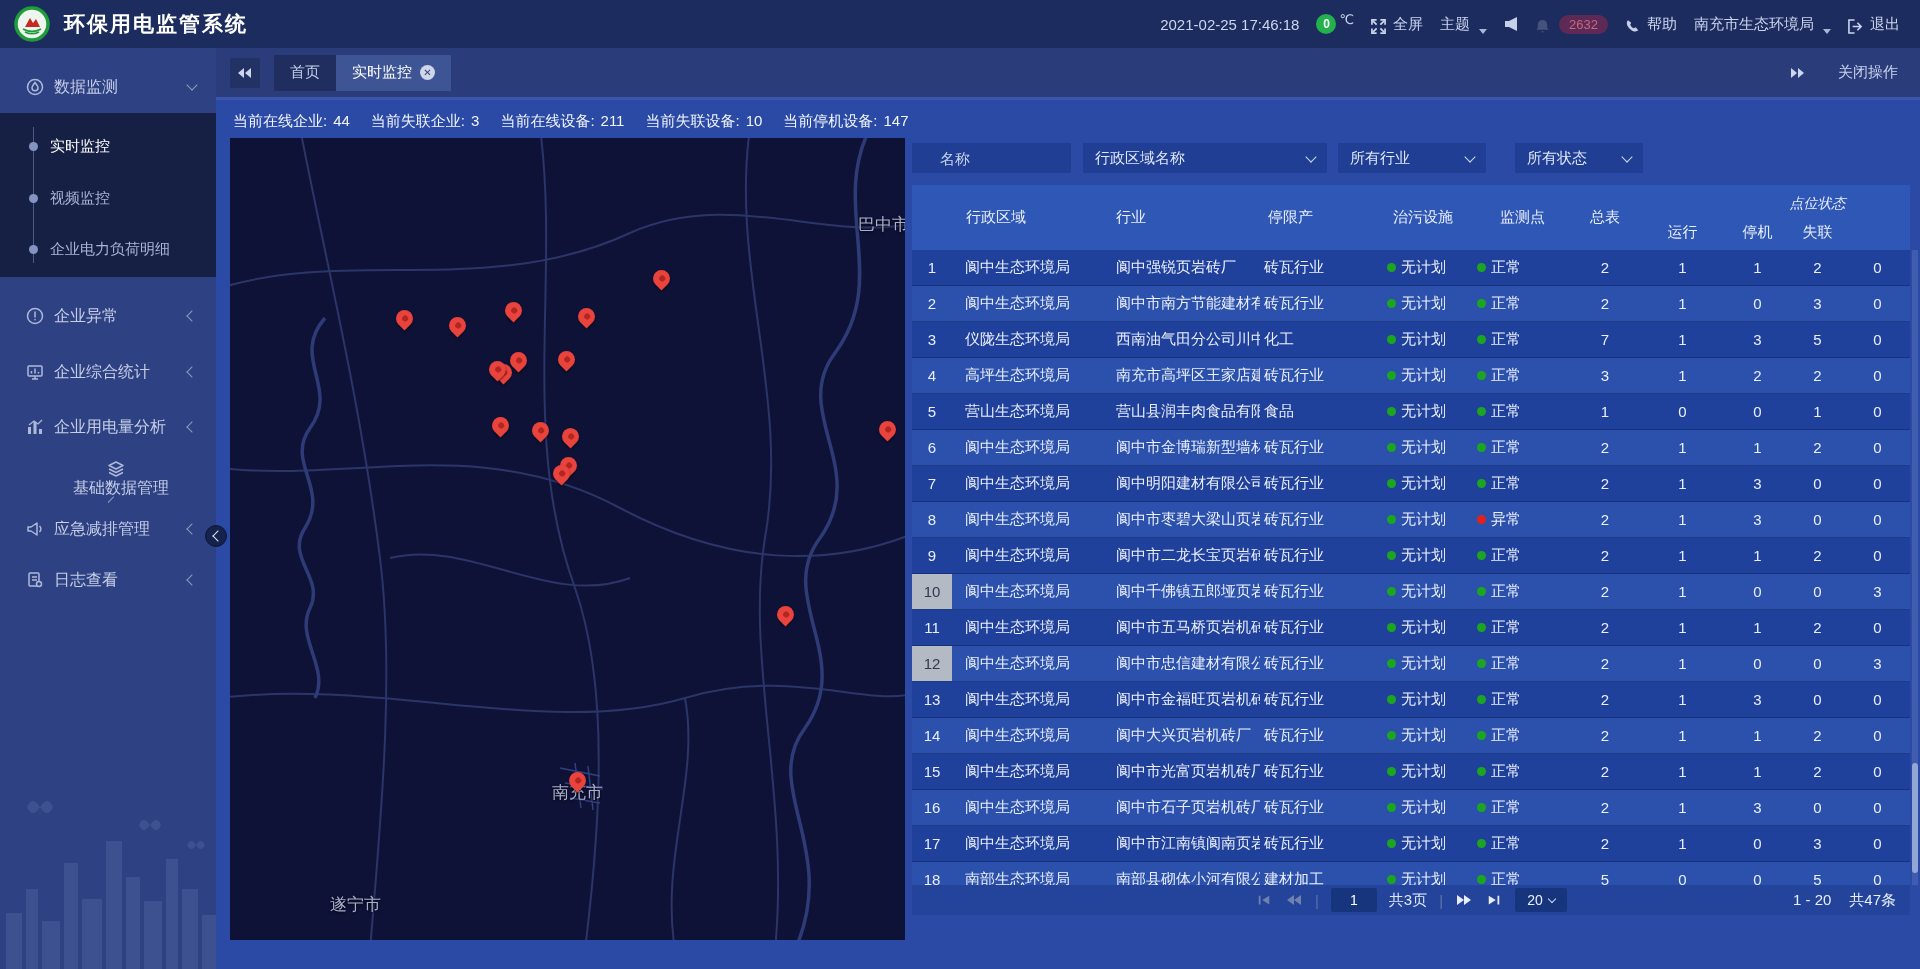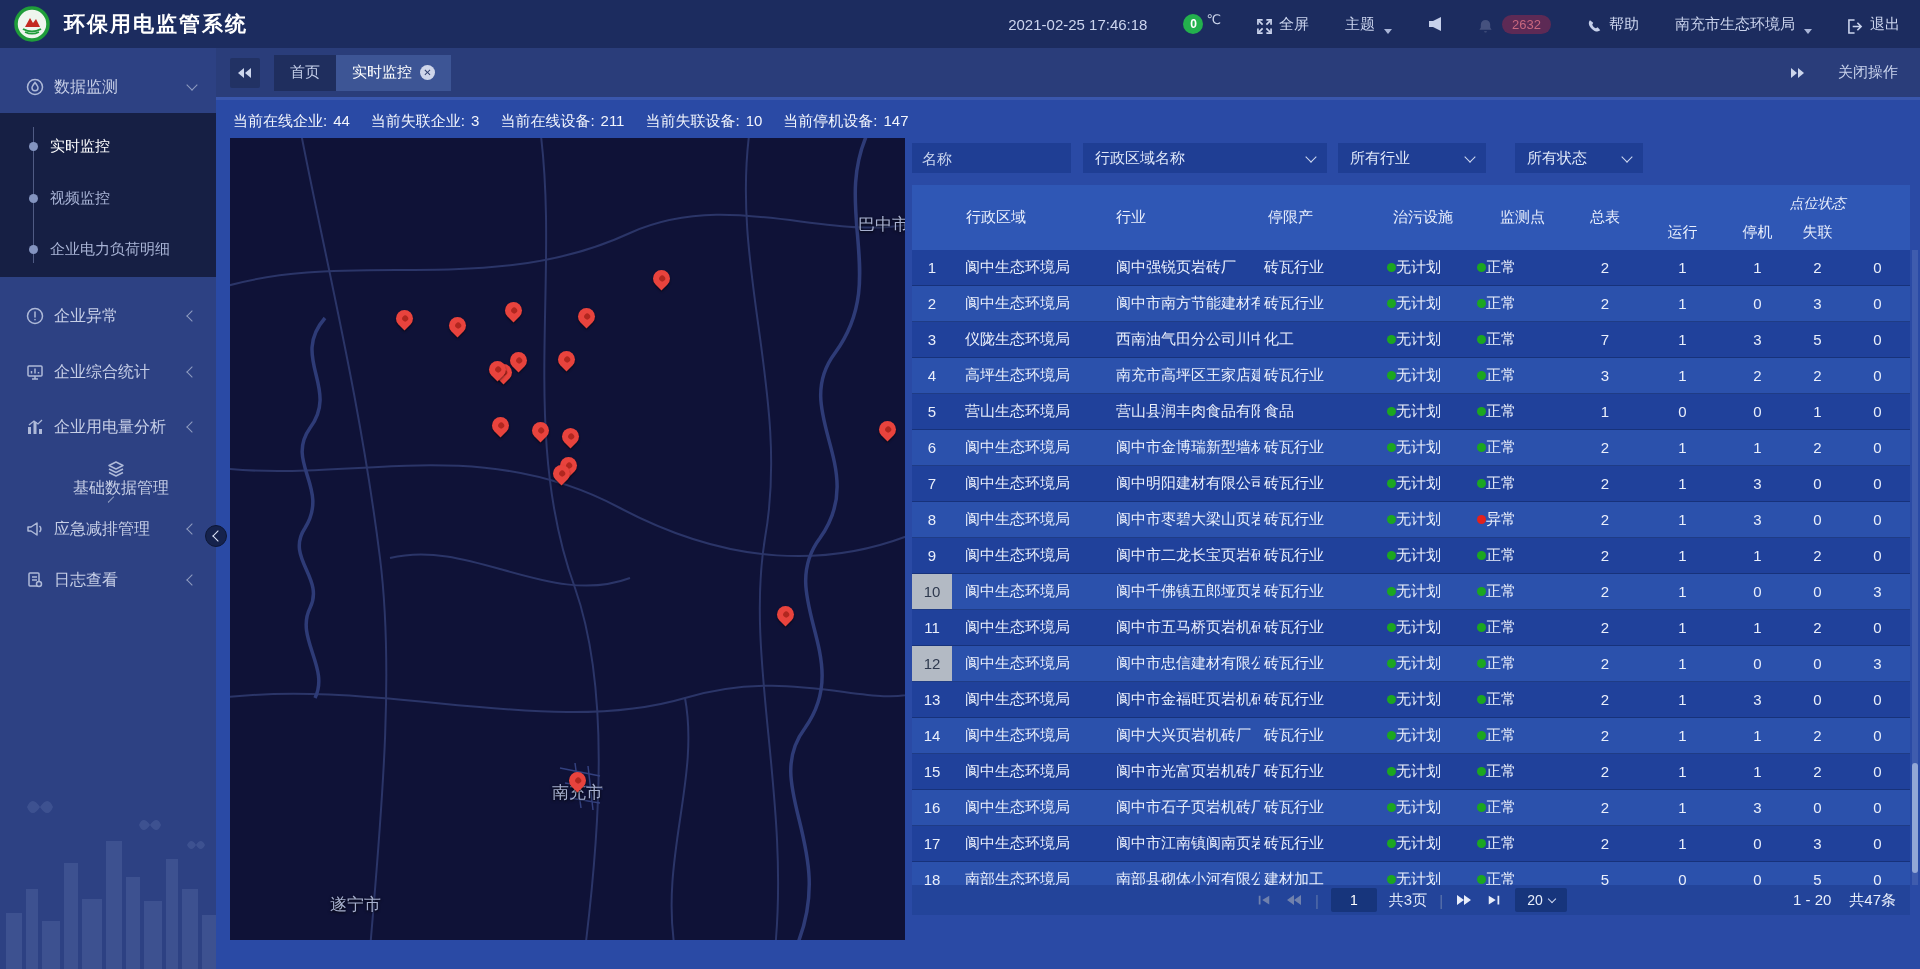--- a/index.html
+++ b/index.html
@@ -2,21 +2,21 @@
 <html><head>
 <meta charset="utf-8">
 <style>
 *{box-sizing:border-box;margin:0;padding:0}
 html,body{width:1920px;height:969px;overflow:hidden;background:#2a4aa5;font-family:"Liberation Sans","DejaVu Sans",sans-serif}
 
 .header{position:absolute;top:0;left:0;width:1920px;height:48px;background:#1c2c5f;display:flex;align-items:center;justify-content:space-between;padding:0 20px 0 14px;z-index:30}
 .brand{display:flex;align-items:center;gap:14px}
 .logo{width:36px;height:36px}
 .app-title{color:#fff;font-size:21px;font-weight:bold;letter-spacing:2px}
-.h-right{display:flex;align-items:center;gap:36px;color:#ccd5ee;font-size:15px}
+.h-right{display:flex;align-items:center;gap:17px;color:#ccd5ee;font-size:15px}
 .h-btn{display:flex;align-items:flex-end;gap:7px;color:#ccd5ee;cursor:pointer;white-space:nowrap}
 .h-btn svg{display:block}
 .temp{display:flex;align-items:flex-start;gap:3px}
 .temp-circle{width:20px;height:20px;border-radius:50%;background:#23b14d;color:#fff;font-size:12px;font-weight:bold;display:flex;align-items:center;justify-content:center;font-style:normal}
 .deg{font-style:normal;font-size:13px;color:#cfd8ee;margin-top:-2px}
 .badge{background:#5d2a55;color:#c8677f;font-size:13px;padding:2px 10px;border-radius:10px;font-weight:normal;margin-left:2px}
 .caret{display:inline-block;width:0;height:0;border-left:4px solid transparent;border-right:4px solid transparent;border-top:5px solid #aab6d8;margin-left:2px}
 
 .sidebar{position:absolute;top:48px;left:0;width:216px;height:921px;background:#2d4183;overflow:hidden;z-index:20}
 .submenu-bg{position:absolute;left:0;top:65px;width:216px;height:164px;background:#161f44}
@@ -50,41 +50,41 @@
 
 .stats{position:absolute;left:233px;top:112px;display:flex;gap:21px;color:#f2f5fc;font-size:15px;z-index:5}
 .stat{display:flex;gap:6px;white-space:nowrap}
 
 .map{position:absolute;left:230px;top:138px;width:675px;height:802px;background:#0f1237;overflow:hidden;z-index:4}
 .map svg.roads{position:absolute;left:0;top:0;width:100%;height:100%}
 .city{position:absolute;color:#a7b0cf;font-size:17px;text-shadow:0 1px 3px #000;white-space:nowrap}
 .pin{position:absolute;width:17px;height:17px;background:#e8433d;border-radius:50% 50% 50% 0;transform:rotate(-45deg);box-shadow:-1px 1px 2px rgba(0,0,0,.5);cursor:pointer}
 .pin::after{content:"";position:absolute;left:5.5px;top:5.5px;width:6px;height:6px;border-radius:50%;background:#b1271f}
 
-.f-input{position:absolute;top:143px;height:30px;background:#1f3e94;border:none;color:#e6ecf9;font-size:15px;padding:0 10px;outline:none;z-index:6}
+.f-input{position:absolute;top:143px;height:30px;background:#1f3e94;border:none;color:#e6ecf9;font-size:15px;padding:0 28px;outline:none;z-index:6}
 .f-input::placeholder{color:#c9d4ee}
 .f-select{position:absolute;top:143px;height:30px;background:#1f3e94;color:#dfe7f8;font-size:15px;display:flex;align-items:center;justify-content:space-between;padding:0 12px;cursor:pointer;z-index:6}
 .f-select .chev{margin:0 0 3px 0;border-color:#cfd9f0}
 
 .panel-table{position:absolute;left:912px;top:185px;width:998px;height:700px;overflow:hidden;z-index:5}
 .thead{display:grid;grid-template-columns:40px 160px 148px 125px 90px 95px 70px 85px 65px 55px 65px;grid-template-rows:30px 35px;background:#2f57b5;color:#e8eefc;font-size:15px;height:65px}
 .thead .h{grid-row:1/3;display:flex;align-items:center}
 .thead .h.center,.thead .sub{justify-content:center;text-align:center}
 .thead .group{grid-row:1;grid-column:9/12;display:flex;align-items:flex-end;justify-content:center;font-style:italic;font-size:14px;padding-bottom:2px}
 .thead .sub{grid-row:2;display:flex;align-items:center}
 .tbody{height:635px;overflow:hidden}
 .t-row{display:grid;grid-template-columns:40px 160px 148px 125px 90px 95px 70px 85px 65px 55px 65px;height:36px;color:#eaeffb;font-size:15px;border-bottom:1px solid rgba(10,22,64,.35)}
 .t-row:nth-child(odd){background:#20419b}
 .t-row:nth-child(even){background:#2b51ac}
 .c{display:flex;align-items:center;overflow:hidden;white-space:nowrap}
 .c.no{justify-content:center}
 .c.no.hl{background:#b3bac4;color:#2f3a4f}
 .c.region{padding-left:13px}
 .c.company,.c.industry{padding-left:4px}
-.c.status{padding-left:2px;}
+.c.status{padding-left:2px;gap:5px}
 .c.num{justify-content:center}
 .dot{width:9px;height:9px;border-radius:50%;flex:0 0 9px}
 .pad-l14{padding-left:14px}.pad-l4{padding-left:4px}.pad-l8{padding-left:8px}
 
 .pagination{position:absolute;left:912px;top:885px;width:998px;height:30px;background:#23449a;display:flex;align-items:center;justify-content:center;z-index:6}
 .pg-center{display:flex;align-items:center;gap:12px}
 .pg-ic{width:18px;height:14px;display:flex;align-items:center;justify-content:center;color:#e8edf9;cursor:pointer}
 .pg-ic.disabled{color:#7081ad}
 .pg-ic svg{display:block}
 .pg-sep{color:#5b74ab;font-size:15px}

